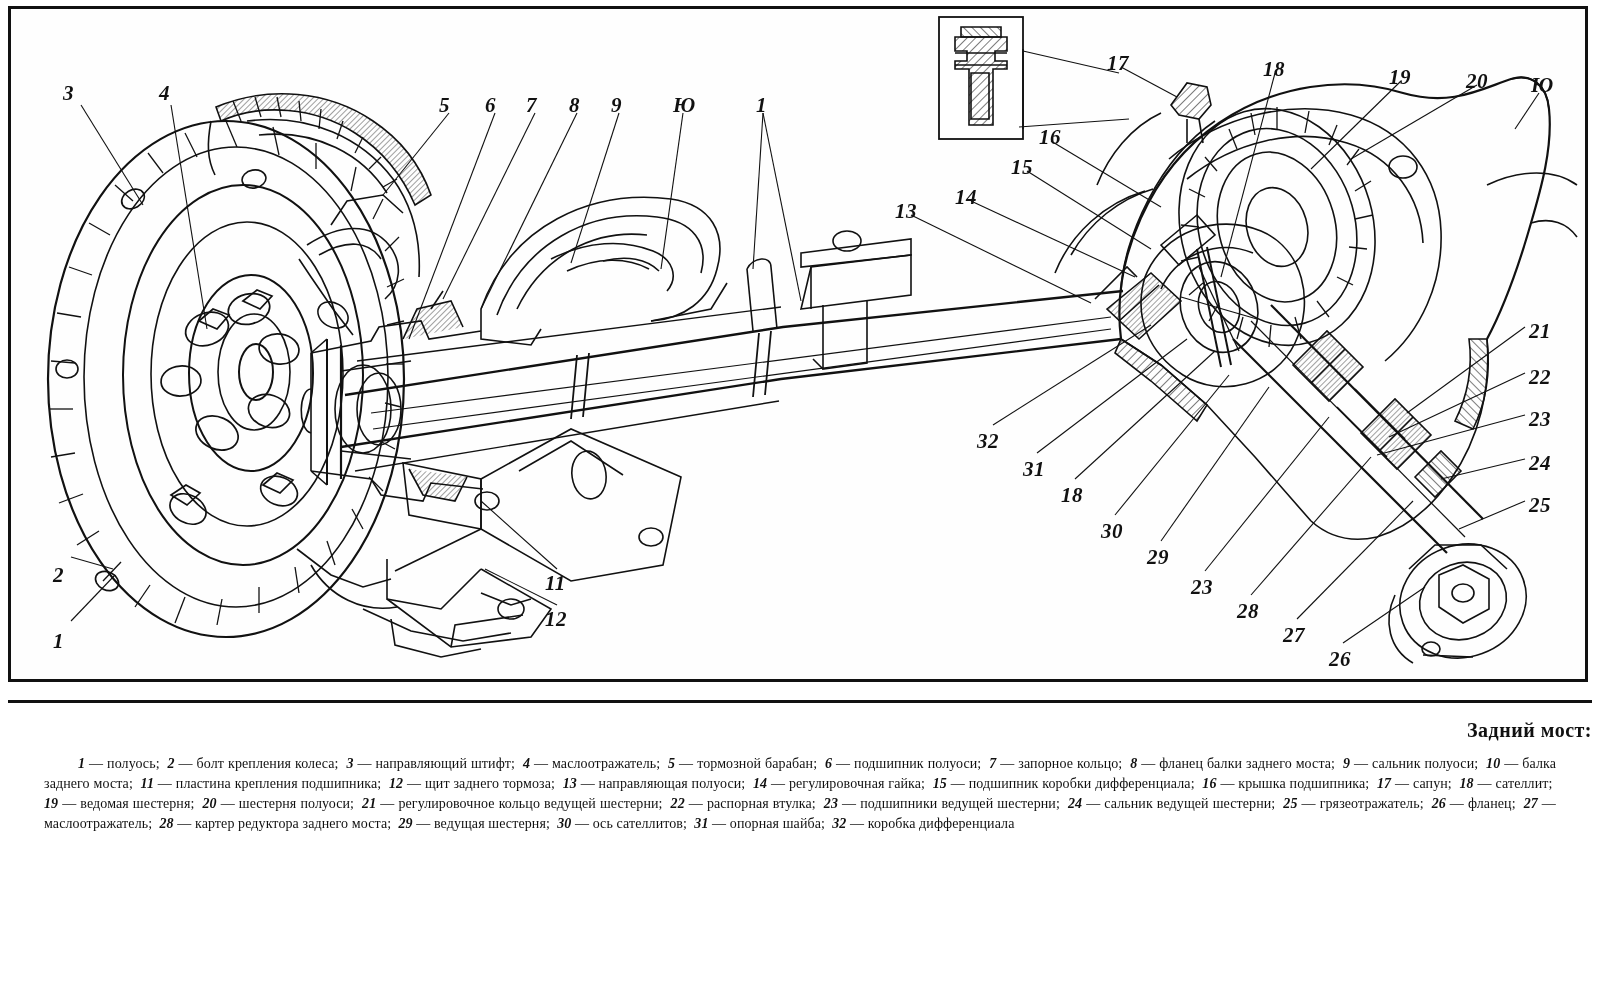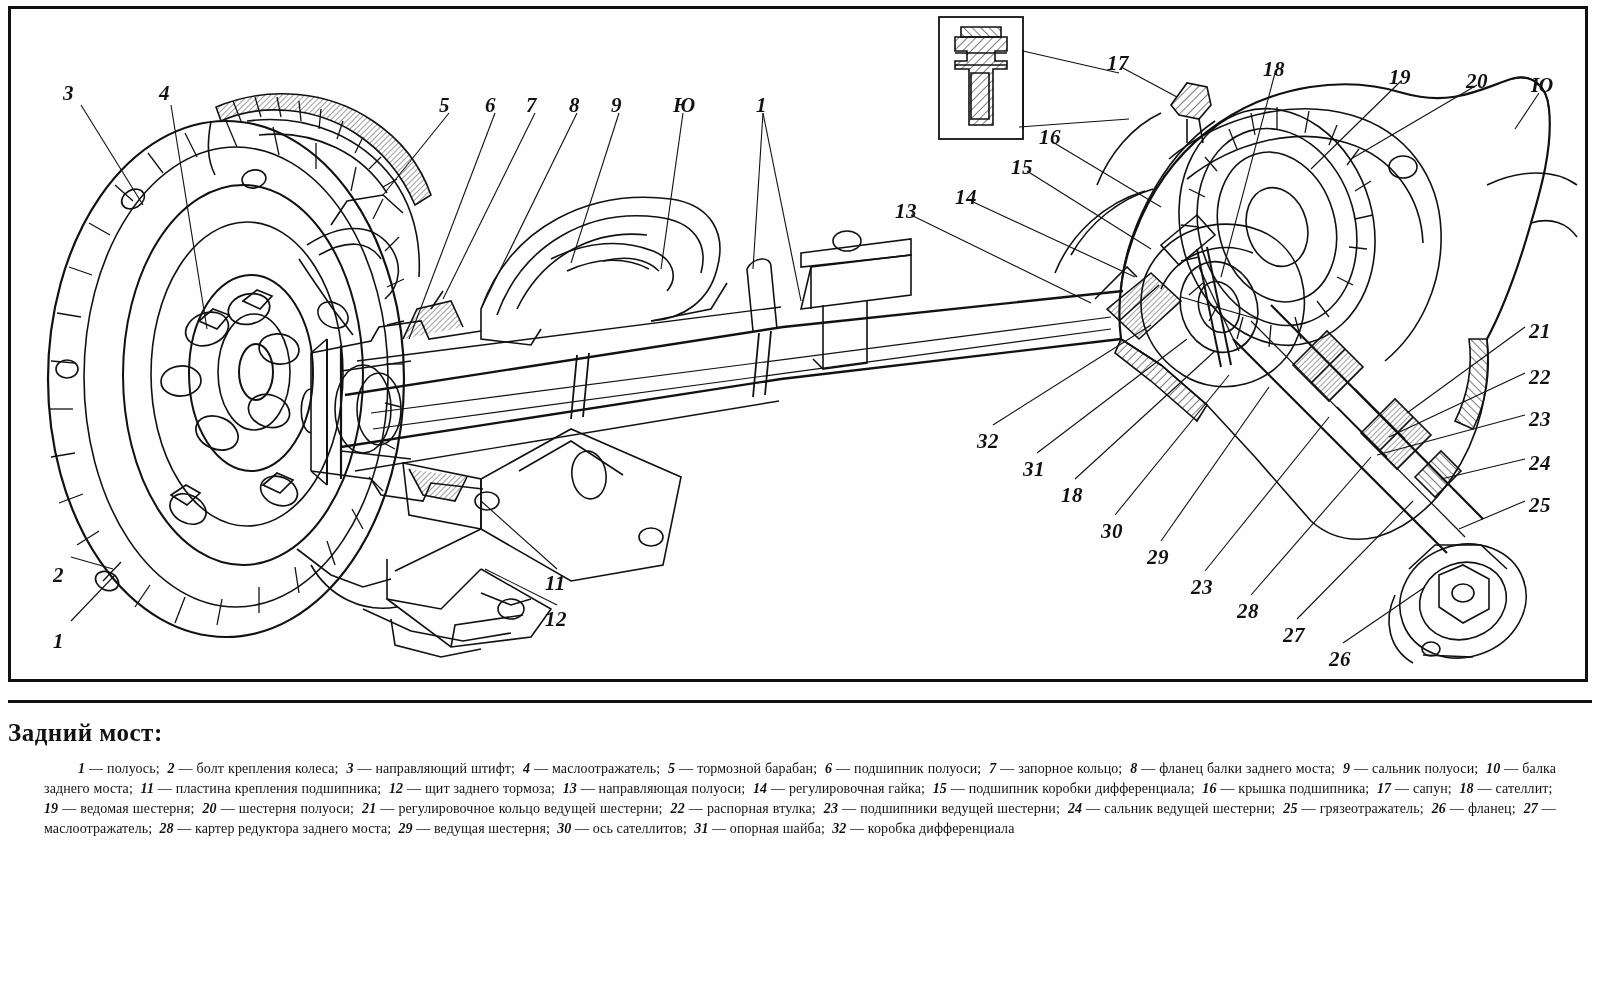--- a/index.html
+++ b/index.html
@@ -64,24 +64,24 @@
     top: 700px;
     width: 1584px;
   }
   .caption-rule {
     width: 100%;
     height: 3px;
     background: #111;
     margin-bottom: 16px;
   }
   .caption-title {
-    text-align: left;
+    text-align: right;
     font-family: "Liberation Serif", serif;
     font-weight: 700;
-    font-size: 25px;
+    font-size: 20px;
     letter-spacing: 0.5px;
     margin: 6px 0 12px 0;
   }
   .caption-body {
     font-family: "Liberation Serif", serif;
     font-size: 14px;
     line-height: 1.42;
     text-align: justify;
     padding: 0 36px 0 36px;
     color: #111;

